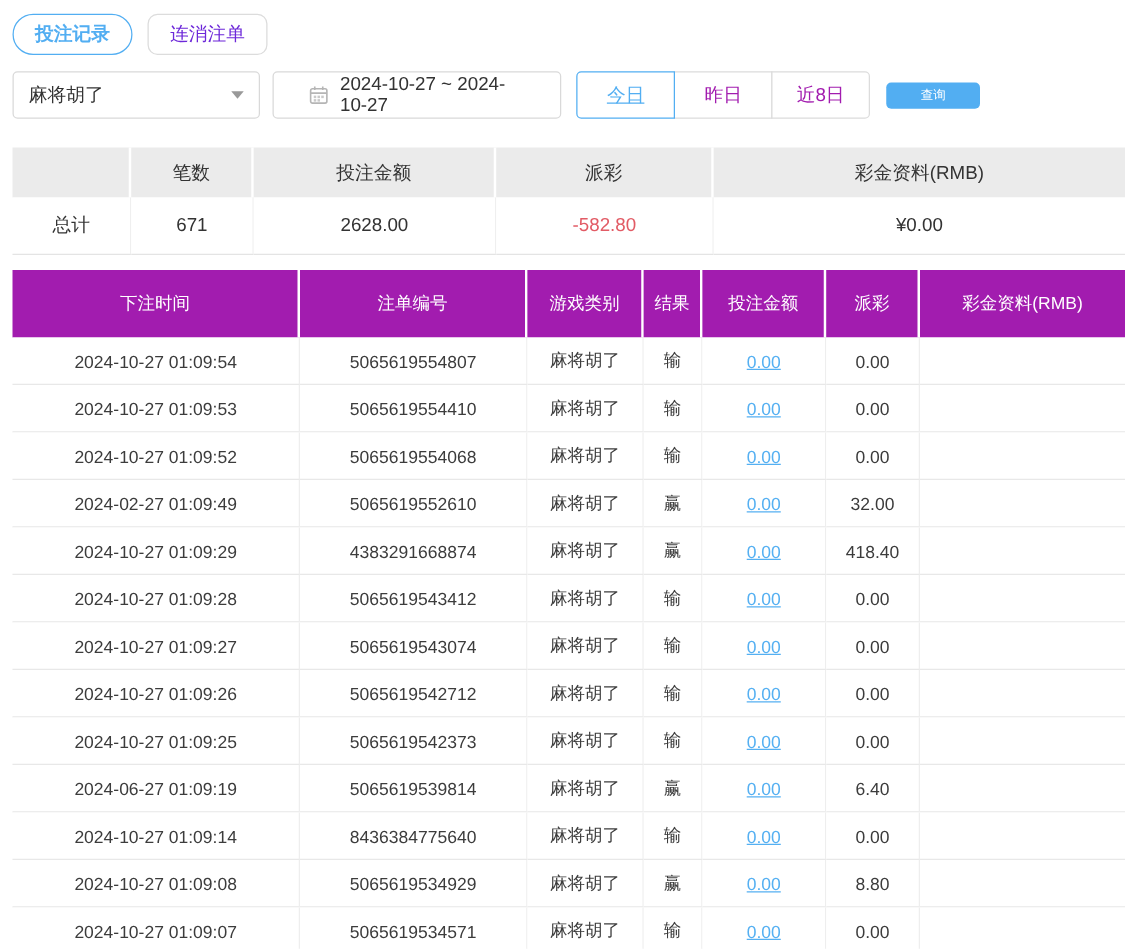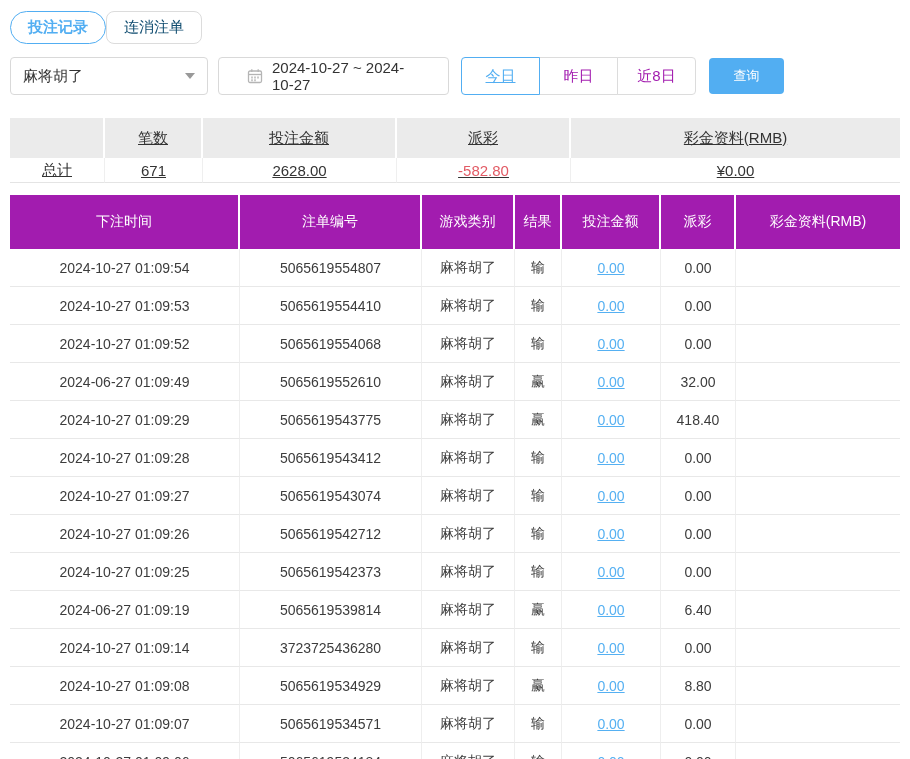--- a/index.html
+++ b/index.html
@@ -10,24 +10,24 @@
   *{box-sizing:border-box;}
   html,body{margin:0;padding:0;}
   body{
     width:910px;height:759px;overflow:hidden;
     background:#fff;color:#333;
     font-family:"Liberation Sans","DejaVu Sans",sans-serif;
   }
   .page{padding:0 10px;}
 
   
-  .tabs{margin-top:11px;display:flex;align-items:center;}
+  .tabs{margin-top:11px;display:flex;gap:12px;align-items:center;}
   .tab{
     height:33px;padding:0 17px;display:inline-flex;align-items:center;justify-content:center;
-    font-size:15px;background:#fff;cursor:pointer;border:1px solid #dcdcdc;color:#0c4a6e;
+    font-size:15px;background:#fff;cursor:pointer;border:1px solid #dcdcdc;color:#6d28d9;
     border-radius:8px;
   }
   .tab.active{color:var(--accent);border-color:var(--accent);border-radius:17px;font-weight:bold;}
 
   
   .toolbar{margin-top:13px;display:flex;align-items:center;}
   .select{
     width:198px;height:38px;border:1px solid #d9d9d9;border-radius:4px;background:#fff;
     display:flex;align-items:center;justify-content:space-between;padding:0 12px;
     font-size:15px;cursor:pointer;
@@ -43,37 +43,37 @@
   .cal{flex:0 0 auto;display:block;}
   .segs{margin-left:12px;display:flex;}
   .seg{
     width:79px;height:38px;display:flex;align-items:center;justify-content:center;
     font-size:15px;border:1px solid #dcdcdc;background:#fff;color:#a21caf;cursor:pointer;margin-left:-1px;
   }
   .seg:first-child{border-radius:4px 0 0 4px;margin-left:0;text-decoration:underline;}
   .seg:last-child{border-radius:0 4px 4px 0;}
   .seg.active{color:var(--accent);border-color:var(--accent);z-index:1;}
   .query{
-    margin-left:13px;width:75px;height:36px;border:none;border-radius:4px;
-    background:var(--accent);color:#fff;font-size:13px;cursor:pointer;
+    margin-left:13px;width:75px;height:21px;border:none;border-radius:4px;
+    background:var(--accent);color:#fff;font-size:10px;cursor:pointer;
     font-family:inherit;
   }
 
   
   table{border-collapse:separate;border-spacing:0;width:890px;table-layout:fixed;text-align:center;}
   td,th{padding:0;overflow:hidden;white-space:nowrap;}
 
-  .summary{margin-top:23px;text-decoration:underline;}
+  .summary{margin-top:23px;}
   .summary th{
     background:#ebebeb;height:40px;font-weight:normal;font-size:15px;color:#333;
     border-right:2px solid #fff;
   }
   .summary th:last-child{border-right:none;}
   .summary td{
-    height:25px;font-size:15px;background:#fff;
+    height:46px;font-size:15px;background:#fff;
     border-bottom:1px solid #e4e4e4;border-right:1px solid #efefef;
   }
   .summary td:last-child{border-right:none;}
   .neg{color:var(--negative);}
 
   .records{margin-top:12px;}
   .records th{
     background:#a21caf;color:#fff;font-weight:normal;font-size:14px;height:54px;
     border-right:2px solid #fff;
   }
@@ -210,32 +210,32 @@
           <td>2024-10-27 01:09:52</td>
           <td>5065619554068</td>
           <td>麻将胡了</td>
           <td>输</td>
           <td><a>0.00</a></td>
           <td>0.00</td>
           <td></td>
         </tr>
 
         <tr>
-          <td>2024-06-27 01:09:49</td>
+          <td>2024-02-27 01:09:49</td>
           <td>5065619552610</td>
           <td>麻将胡了</td>
           <td>赢</td>
           <td><a>0.00</a></td>
           <td>32.00</td>
           <td></td>
         </tr>
 
         <tr>
           <td>2024-10-27 01:09:29</td>
-          <td>5065619543775</td>
+          <td>4383291668874</td>
           <td>麻将胡了</td>
           <td>赢</td>
           <td><a>0.00</a></td>
           <td>418.40</td>
           <td></td>
         </tr>
 
         <tr>
           <td>2024-10-27 01:09:28</td>
           <td>5065619543412</td>
@@ -281,21 +281,21 @@
           <td>5065619539814</td>
           <td>麻将胡了</td>
           <td>赢</td>
           <td><a>0.00</a></td>
           <td>6.40</td>
           <td></td>
         </tr>
 
         <tr>
           <td>2024-10-27 01:09:14</td>
-          <td>3723725436280</td>
+          <td>8436384775640</td>
           <td>麻将胡了</td>
           <td>输</td>
           <td><a>0.00</a></td>
           <td>0.00</td>
           <td></td>
         </tr>
 
         <tr>
           <td>2024-10-27 01:09:08</td>
           <td>5065619534929</td>

